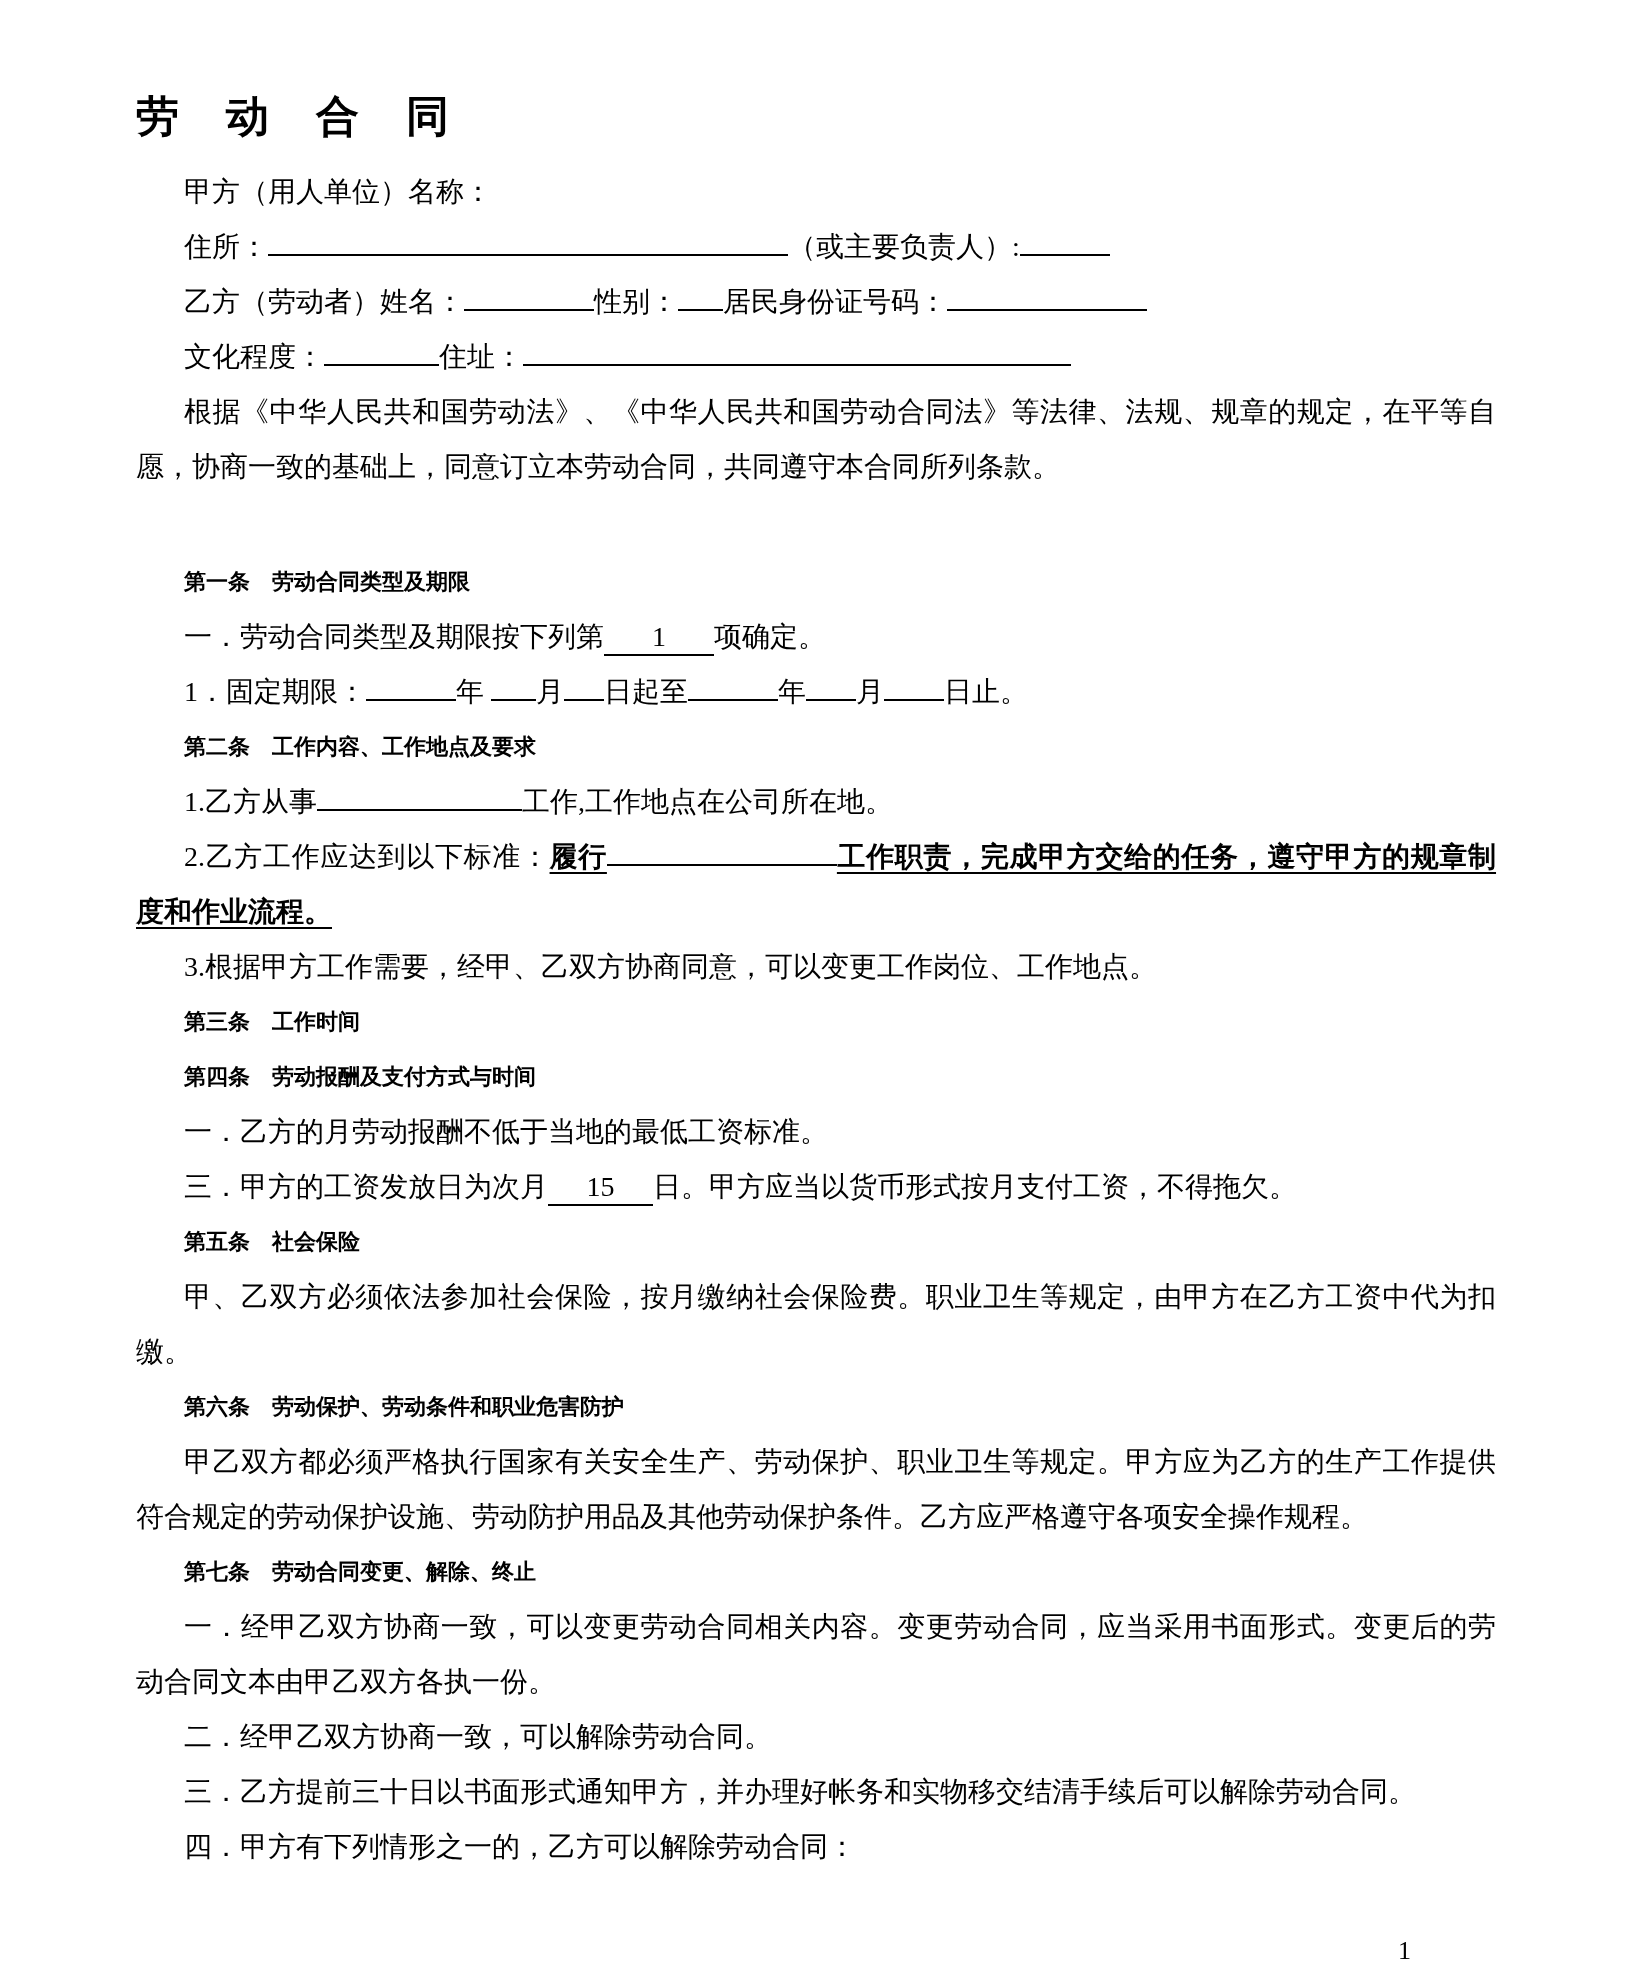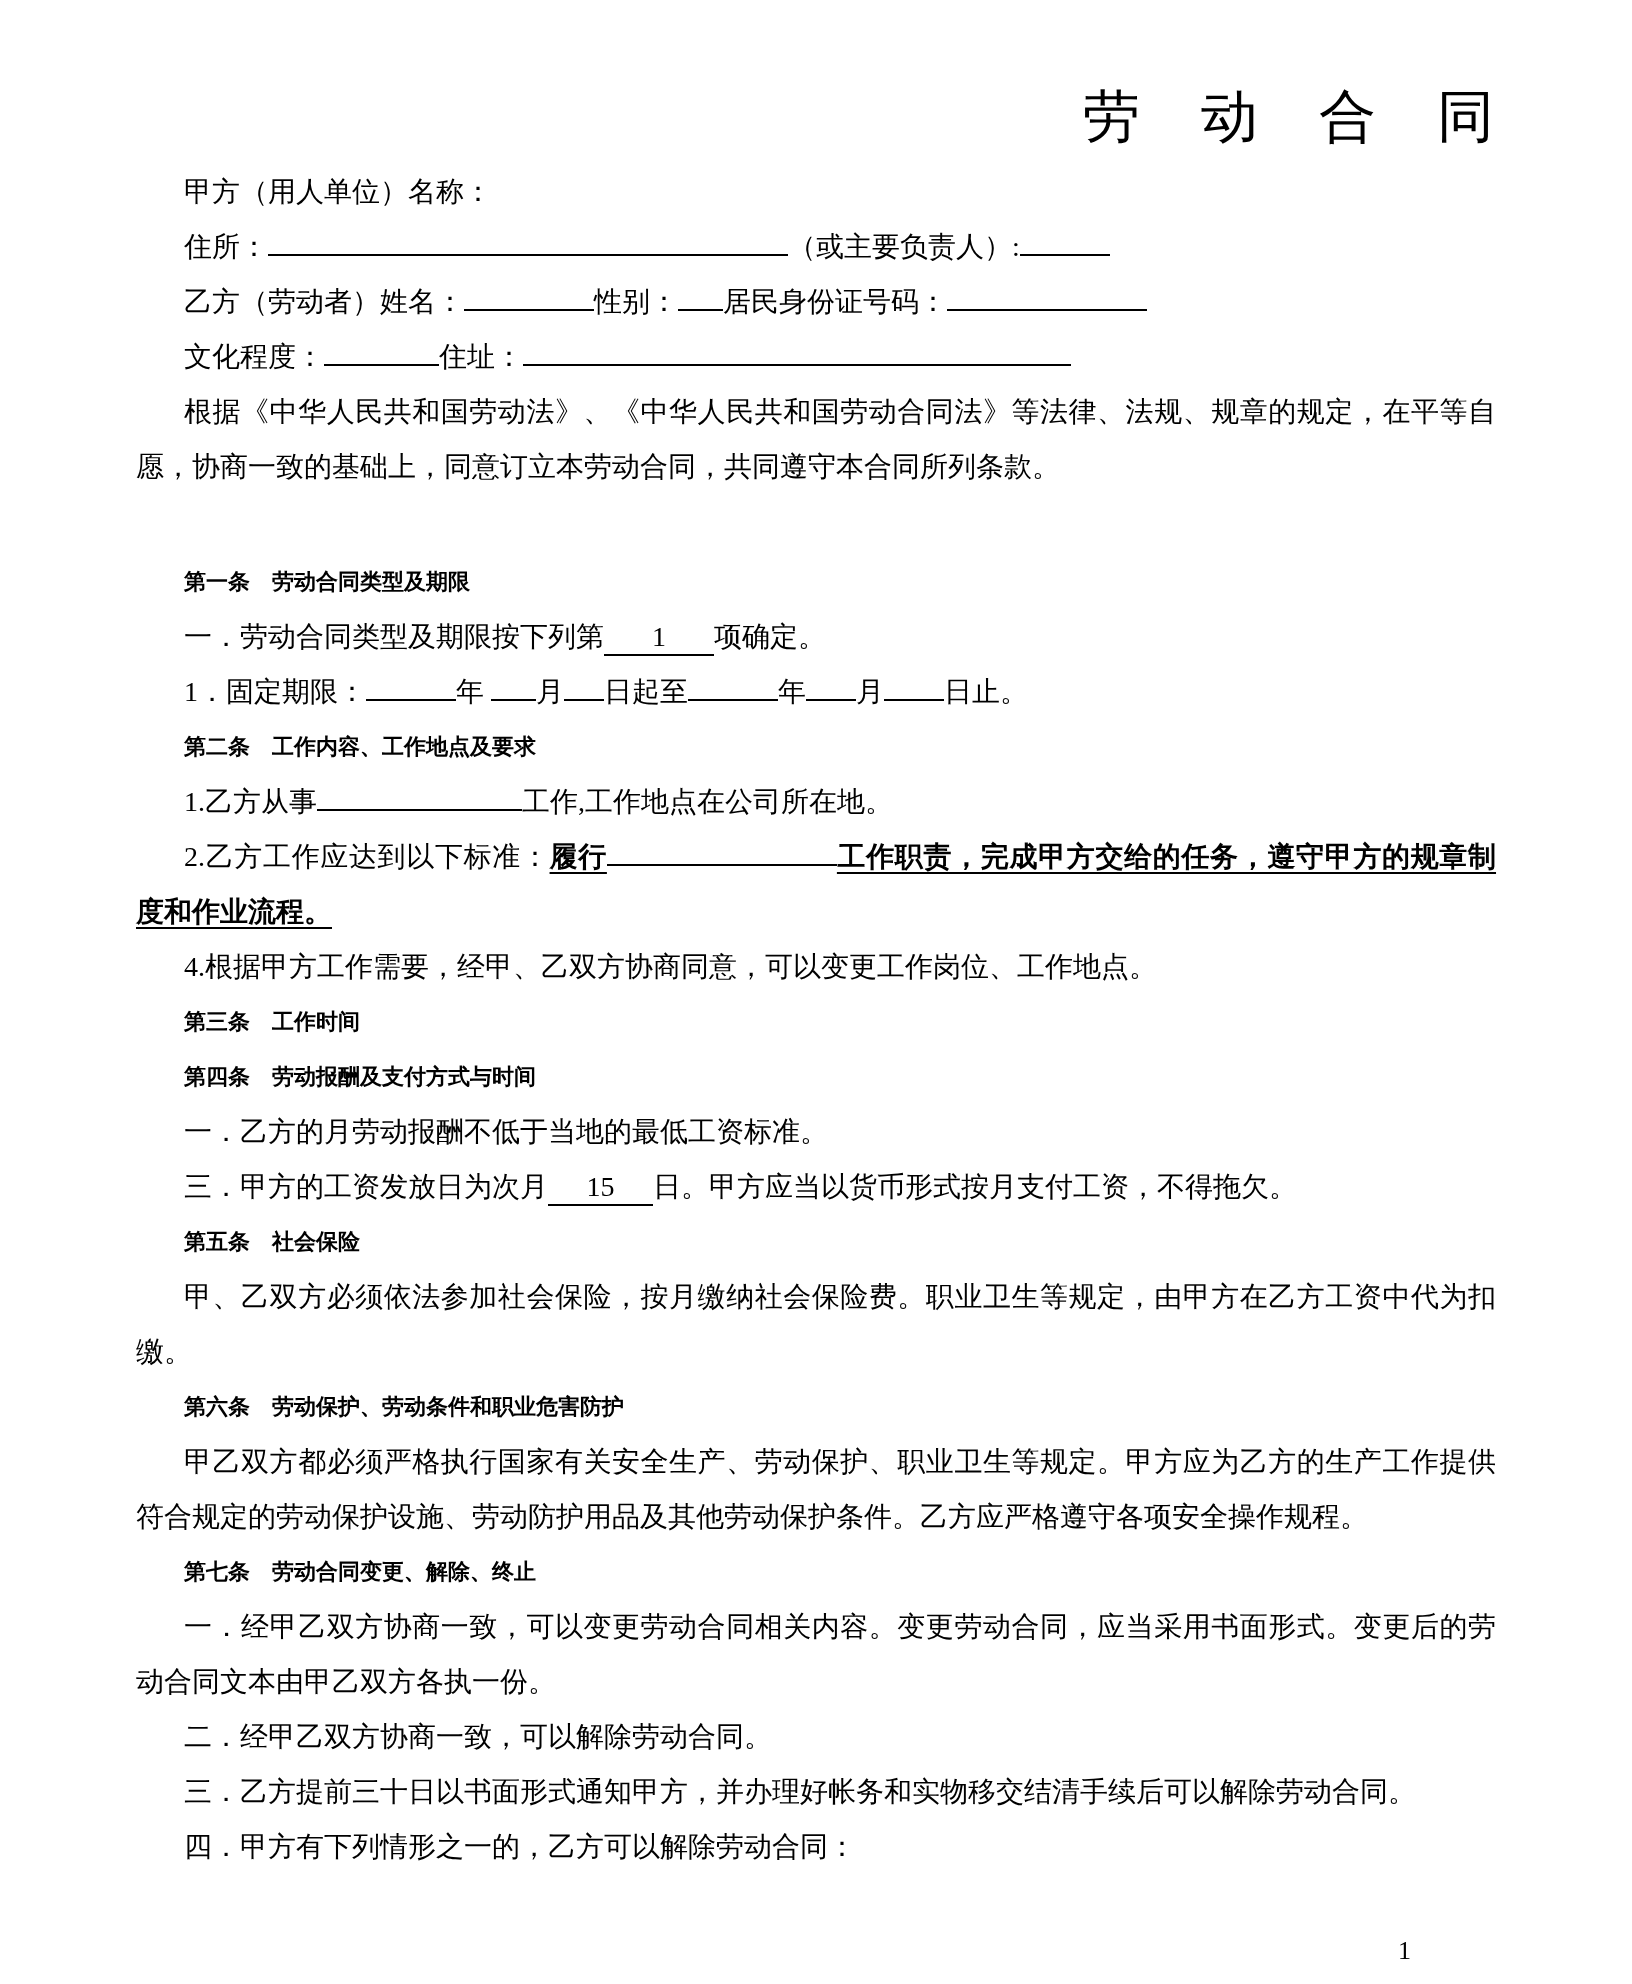--- a/index.html
+++ b/index.html
@@ -10,23 +10,23 @@
     background:#ffffff;
     color:#000000;
     font-family:"Liberation Serif","DejaVu Serif",serif;
     font-size:28px;
     overflow:hidden;
   }
   .content { position:absolute; left:136px; top:0; width:1360px; }
   .title {
     margin-top:84px;
     margin-bottom:14px;
-    text-align:right;
-    font-size:57px;
-    font-weight:400;
+    text-align:left;
+    font-size:43px;
+    font-weight:700;
     line-height:66px;
     letter-spacing:2px;
   }
   .line { line-height:55px; white-space:nowrap; }
   .para { line-height:55px; text-align:justify; }
   .indent { text-indent:48px; }
   .heading {
     font-weight:700;
     font-size:22px;
     font-family:"Liberation Sans","DejaVu Sans",sans-serif;
@@ -99,21 +99,21 @@
     <div class="line indent heading">第二条　工作内容、工作地点及要求</div>
 
     <div class="line indent">
       <span>1.乙方从事</span><span class="blank w205"></span><span>工作,工作地点在公司所在地。</span>
     </div>
 
     <p class="para indent">
       <span>2.乙方工作应达到以下标准：</span><span class="u">履行</span><span class="blank w230"></span><span class="u">工作职责，完成甲方交给的任务，遵守甲方的规章制度和作业流程。</span>
     </p>
 
-    <p class="para indent">4.根据甲方工作需要，经甲、乙双方协商同意，可以变更工作岗位、工作地点。</p>
+    <p class="para indent">3.根据甲方工作需要，经甲、乙双方协商同意，可以变更工作岗位、工作地点。</p>
 
     <div class="line indent heading">第三条　工作时间</div>
 
 
     <div class="line indent heading">第四条　劳动报酬及支付方式与时间</div>
 
     <div class="line indent">一．乙方的月劳动报酬不低于当地的最低工资标准。</div>
 
     <div class="line indent">
       <span>三．甲方的工资发放日为次月</span><span class="blank w105 filled"><span>15</span></span><span>日。甲方应当以货币形式按月支付工资，不得拖欠。</span>

